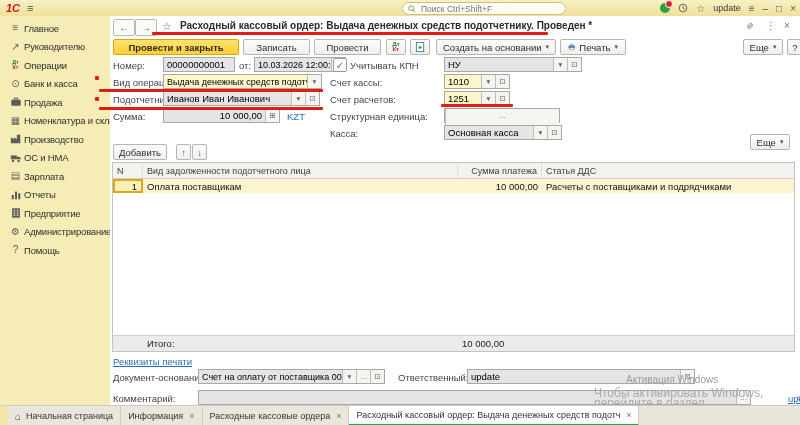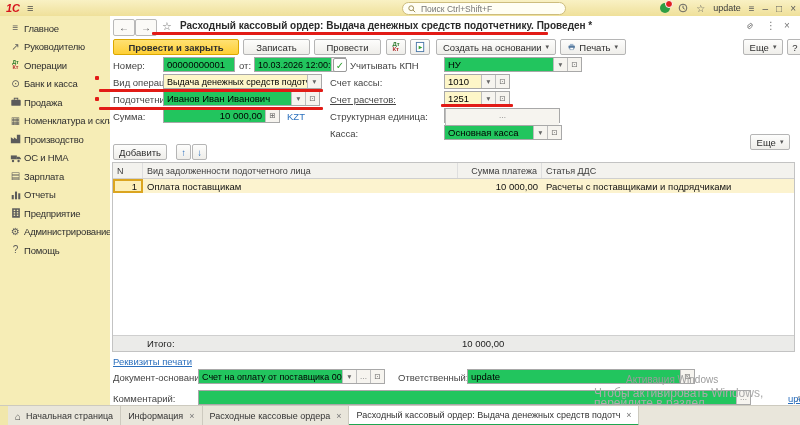--- a/index.html
+++ b/index.html
@@ -43,21 +43,21 @@
 
   .btn{position:absolute;height:16px;border:1px solid #b5b5b5;background:linear-gradient(#fdfdfc,#efeeea);
        border-radius:2px;display:inline-flex;align-items:center;justify-content:center;
        font-size:9.5px;color:#2e2e2e;padding:0 7px;cursor:pointer;white-space:nowrap;box-sizing:border-box;}
   .btn.primary{background:linear-gradient(#ffe173,#fecf35);border-color:#dba800;font-weight:bold;}
   .btn .dd{font-size:7px;color:#555;margin-left:4px;}
   .iconbtn{padding:0 3px;}
 
   
   .lbl{position:absolute;font-size:9.5px;color:#444;white-space:nowrap;}
-  .fld{position:absolute;height:15px;border:1px solid #a8a8a8;background:#22c55e;display:flex;
+  .fld{position:absolute;height:15px;border:1px solid #a8a8a8;background:#e5e5e5;display:flex;
        align-items:stretch;box-sizing:border-box;font-size:9.5px;}
   .fld .v{flex:1;display:flex;align-items:center;padding:0 3px;white-space:nowrap;overflow:hidden;color:#000;}
   .fld .v.num{justify-content:flex-end;}
   .fld .mb{flex:0 0 13px;border-left:1px solid #bdbdbd;background:#f6f4ef;color:#666;display:flex;
            align-items:center;justify-content:center;font-size:7.5px;cursor:pointer;}
   .fld.ylw{background:#fdf6c8;}
   .fld input{border:none;outline:none;background:transparent;width:100%;font-family:inherit;font-size:9.5px;}
   .chk{position:absolute;width:12px;height:12px;border:1px solid #9a9a9a;background:#fff;border-radius:2px;
        display:flex;align-items:center;justify-content:center;color:#2f9e2f;font-size:10px;font-weight:bold;cursor:pointer;}
   .kzt{position:absolute;color:#2a6fbd;font-size:9.5px;cursor:pointer;}
@@ -284,21 +284,21 @@
     <span class="mb">⊡</span>
   </div>
 
   <span class="lbl" style="left:220px;top:61px;">Счет кассы:</span>
   <div class="fld ylw" style="left:334px;top:58px;width:66px;">
     <span class="v">1010</span>
     <span class="mb">▾</span>
     <span class="mb">⊡</span>
   </div>
 
-  <span class="lbl" style="left:220px;top:78px;text-decoration:underline;">Счет расчетов:</span>
+  <span class="lbl" style="left:220px;top:78px;">Счет расчетов:</span>
   <div class="fld ylw" style="left:334px;top:75px;width:66px;">
     <span class="v">1251</span>
     <span class="mb">▾</span>
     <span class="mb">⊡</span>
   </div>
 
   <span class="lbl" style="left:220px;top:95px;">Структурная единица:</span>
   <div class="fld" style="left:334px;top:92px;width:116px;flex-direction:column;">
     <span class="v">ТОО Тест</span>
     <span class="mb">…</span>

